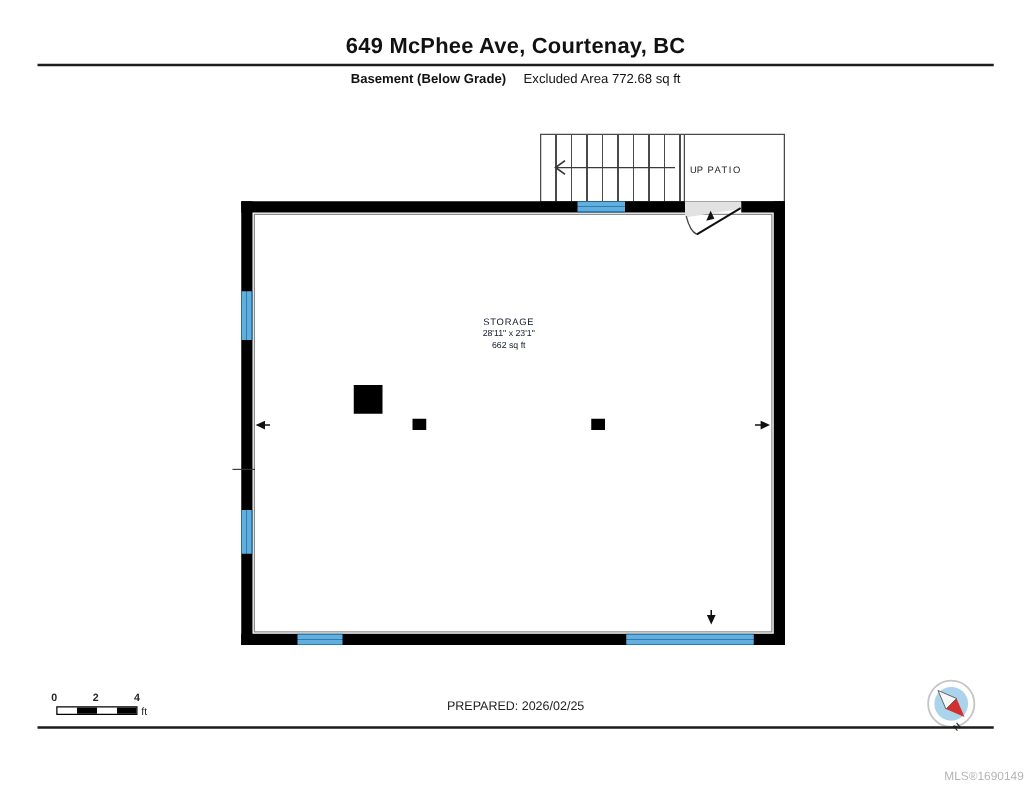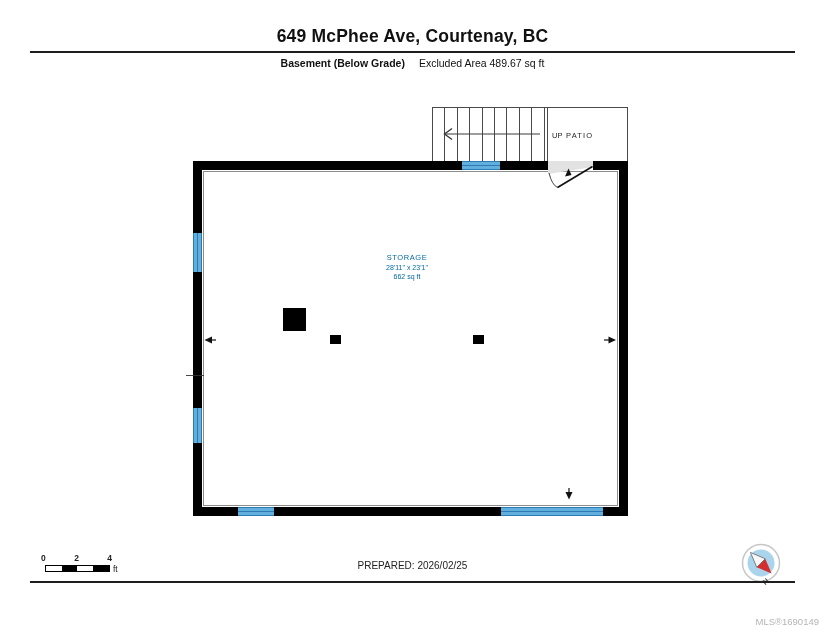--- a/index.html
+++ b/index.html
@@ -56,21 +56,21 @@
     background:var(--door-shade,#e2e2e2);
     clip-path:polygon(0 0,100% 0,100% 46%,0 100%);}
 
   
   .post{position:absolute;background:var(--wall,#000);}
   .post-large{left:283px;top:308px;width:23px;height:23px;}
   .post-small-left{left:330px;top:335px;width:11px;height:9px;}
   .post-small-right{left:473px;top:335px;width:11px;height:9px;}
 
   .room-label{position:absolute;left:332px;top:253px;width:150px;
-    text-align:center;color:#0369a1;line-height:1.3;}
+    text-align:center;color:#0f172a;line-height:1.3;}
   .room-name{font-size:7.5px;letter-spacing:.6px;}
   .room-dims,.room-area{font-size:7px;}
 
   .overlay{position:absolute;left:0;top:0;pointer-events:none;}
 
   
   .scalebar{position:absolute;left:41px;top:553px;width:90px;height:20px;}
   .scalebar .ticks{position:absolute;left:0;top:0;width:71px;display:flex;
     justify-content:space-between;font-size:8.5px;font-weight:bold;color:#222;}
   .scalebar .bar{position:absolute;left:4px;top:12px;width:63px;height:5px;
@@ -96,21 +96,21 @@
 </style>
 </head>
 <body>
 
 <div class="page">
 
   <div class="title">649 McPhee Ave, Courtenay, BC</div>
   <div class="hr hr-top"></div>
   <div class="subtitle">
     <span class="floor-label">Basement (Below Grade)</span>
-    <span class="excluded-label">Excluded Area 489.67 sq ft</span>
+    <span class="excluded-label">Excluded Area 772.68 sq ft</span>
   </div>
 
   <div class="stairs">
     <div class="treads"></div>
     <span class="stair-label up-label">UP</span>
     <span class="stair-label patio-label">PATIO</span>
   </div>
 
   <div class="wall wall-top-left"></div>
   <div class="wall wall-top-right"></div>

